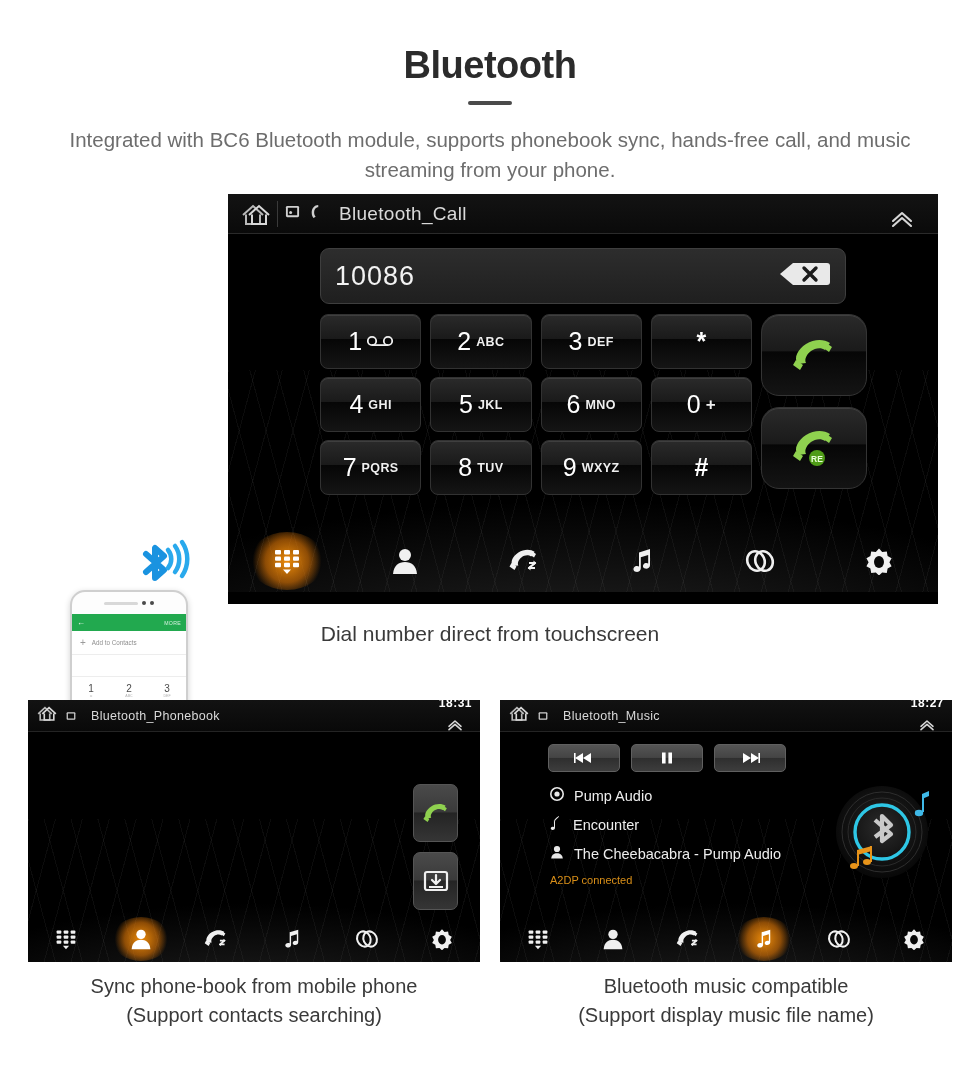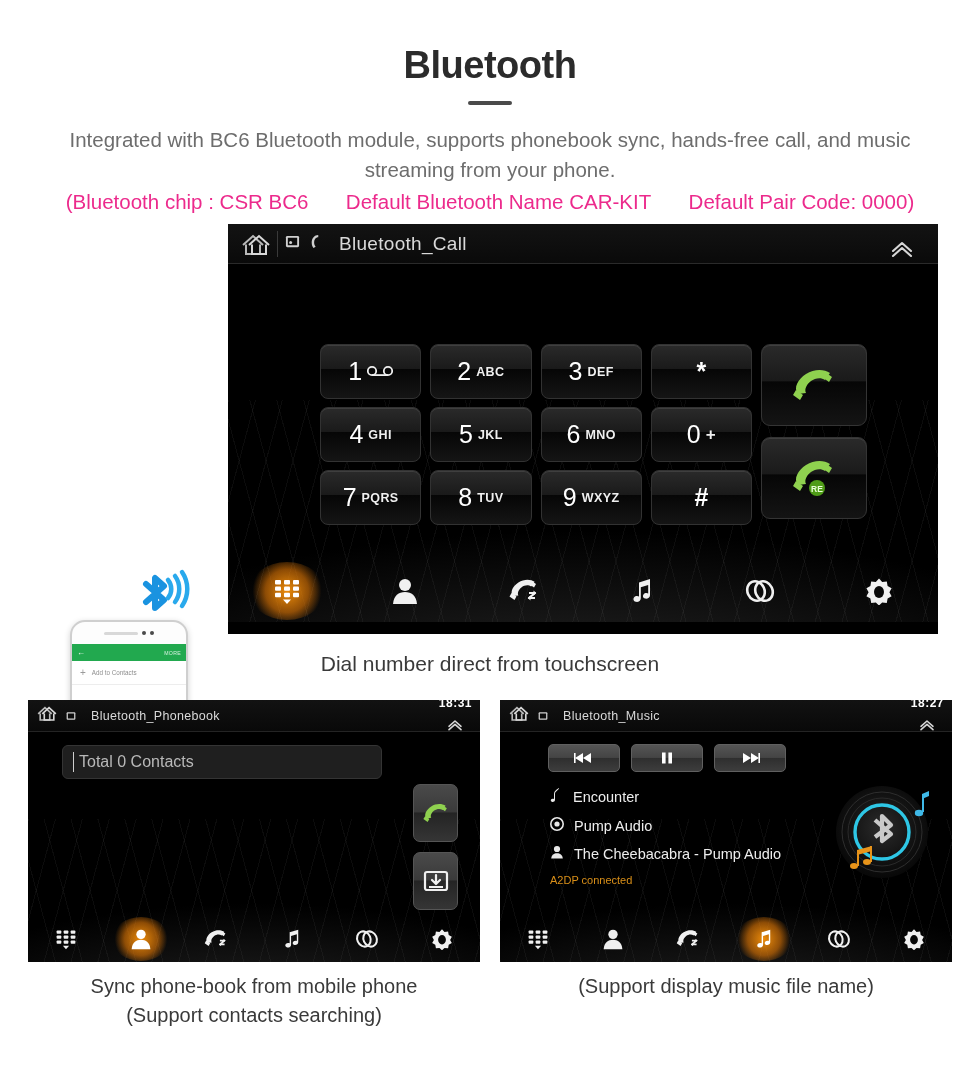--- a/index.html
+++ b/index.html
@@ -119,21 +119,21 @@
     color: #fff;
     box-shadow: inset 0 1px 0 rgba(255,255,255,.10);
   }
   .key .d { font-size: 25px; font-weight: 400; }
   .key .l { font-size: 12.5px; font-weight: bold; margin-left: 5px; letter-spacing: .4px; color: #efefef;}
   .key .l.sm { font-size: 17px; }
   .key .sym { font-size: 25px; font-weight: bold; }
 
   .callcol { position: absolute; left: 533px; top: 80px; width: 106px; }
   .callbtn {
-    height: 82px; border-radius: 9px;
+    height: 82px; border-radius: 18px;
     background: linear-gradient(#2a2a2a 0%, #1a1a1a 45%, #060606 46%, #141414 100%);
     border: 1px solid #343434;
     display:flex; align-items:center; justify-content:center;
     box-shadow: inset 0 1px 0 rgba(255,255,255,.10);
   }
   .callbtn + .callbtn { margin-top: 11px; }
 
   
   .navbar {
     position: absolute; left: 0; bottom: 0; width: 100%; height: 62px;
@@ -260,27 +260,20 @@
   .cap-left { left: 28px; }
   .cap-right { left: 500px; }
 </style>
 </head>
 <body>
 
 <div>
   <div class="page-title">Bluetooth</div>
   <div class="title-rule"></div>
   <div class="subtitle">Integrated with BC6 Bluetooth module, supports phonebook sync, hands-free call, and music streaming from your phone.</div>
-  <div class="specs">
-    <span>(Bluetooth chip : CSR BC6</span>
-    <span class="spec-gap"></span>
-    <span>Default Bluetooth Name CAR-KIT</span>
-    <span class="spec-gap"></span>
-    <span>Default Pair Code: 0000)</span>
-  </div>
 </div>
 
 <div class="hero-wrap">
 
   <div class="phone-area">
     <div class="bt-logo">
       <svg width="76" height="56" viewBox="0 0 76 56">
         <path d="M18 38 L36 22 L27 14 L27 44 L36 36 L18 20" fill="none" stroke="#1a93e0" stroke-width="6" stroke-linejoin="round" stroke-linecap="round"></path>
         <path d="M40 34 A14 14 0 0 0 40 16" fill="none" stroke="#29a9ec" stroke-width="4.5" stroke-linecap="round"></path>
         <path d="M47 38 A22 22 0 0 0 47 12" fill="none" stroke="#29a9ec" stroke-width="4.5" stroke-linecap="round"></path>
@@ -444,20 +437,29 @@
           <svg width="30" height="24" viewBox="0 0 30 24">
               <path d="M13 4 L4 10 L13 16 V12.5 C21 12.5 24 15 24 19 C24 21 23 22 22 22.5" fill="none" stroke="#cfcfcf" stroke-width="3" stroke-linejoin="round" stroke-linecap="round"></path>
             </svg>
         </span>
       </div>
     </div>
 
     <div class="unit-body">
       <div class="persp"></div>
 
+      <div class="numdisplay">
+        <span class="val">10086</span>
+        <span class="bkspc">
+          <svg width="54" height="30" viewBox="0 0 54 30">
+            <path d="M16 4 H50 A3 3 0 0153 7 V23 A3 3 0 0150 26 H16 L3 15 Z" fill="#e9e9e9"></path>
+            <path d="M27 9 L39 21 M39 9 L27 21" stroke="#1b1b1b" stroke-width="3.4" stroke-linecap="round"></path>
+          </svg>
+        </span>
+      </div>
 
       <div class="keypad" id="main-keypad">
           <div class="key">
             <span class="d">1</span>
             <span style="margin-left:5px"><svg width="26" height="12" viewBox="0 0 26 12">
                 <circle cx="5" cy="6" r="4.2" fill="none" stroke="#efefef" stroke-width="1.8"></circle>
                 <circle cx="21" cy="6" r="4.2" fill="none" stroke="#efefef" stroke-width="1.8"></circle>
                 <rect x="5" y="9.2" width="16" height="1.8" fill="#efefef"></rect>
               </svg></span>
           </div>
@@ -646,24 +648,20 @@
           <svg width="20" height="16" viewBox="0 0 30 24">
               <path d="M13 4 L4 10 L13 16 V12.5 C21 12.5 24 15 24 19 C24 21 23 22 22 22.5" fill="none" stroke="#cfcfcf" stroke-width="3.4" stroke-linejoin="round" stroke-linecap="round"></path>
             </svg>
         </span>
       </div>
     </div>
 
     <div class="unit-body-sm">
       <div class="persp"></div>
 
-      <div class="searchbar">
-        <span class="caret"></span>
-        <span class="txt">Total 0 Contacts</span>
-      </div>
 
       <div class="side-btns">
         <div class="side-btn">
           <svg width="30" height="26" viewBox="0 0 50 42">
             <path d="M9 30 C4 24 9 15 17 10 C25 5 35 5 41 9 L36 16 C32 13 26 14 22 17 C18 20 15 25 17 29 Z" fill="#8fd14f"></path>
             <path d="M36 8 L43 13 L40 18 L33 13 Z" fill="#8fd14f"></path>
             <path d="M7 26 L14 31 L11 36 L4 31 Z" fill="#8fd14f"></path>
           </svg>
         </div>
         <div class="side-btn">
@@ -816,34 +814,34 @@
           <svg width="22" height="14" viewBox="0 0 22 14">
               <path d="M12 7 L4 2 V12 Z M20 7 L12 2 V12 Z" fill="#fff"></path>
               <rect x="19.4" y="2" width="1.6" height="10" fill="#fff"></rect>
             </svg>
         </div>
       </div>
 
       <div class="mlist">
         <div class="mrow">
           <span>
-            <svg width="13" height="16" viewBox="0 0 13 16">
-                <path d="M9 1 C6 3 4 4 4 7 V12 C3 11.4 1.6 11.6 1 12.6 C0.4 13.7 1 14.8 2.2 15 C3.6 15.2 5 14.3 5 12.8 V6.5 C5 4.8 7.5 3.6 9 1.8 Z" fill="#e8e8e8"></path>
-              </svg>
-          </span>
-          <span class="t">Encounter</span>
-        </div>
-        <div class="mrow">
-          <span>
             <svg width="14" height="14" viewBox="0 0 14 14">
                 <circle cx="7" cy="7" r="6.2" fill="none" stroke="#e8e8e8" stroke-width="1.6"></circle>
                 <circle cx="7" cy="7" r="2.6" fill="#e8e8e8"></circle>
               </svg>
           </span>
           <span class="t">Pump Audio</span>
+        </div>
+        <div class="mrow">
+          <span>
+            <svg width="13" height="16" viewBox="0 0 13 16">
+                <path d="M9 1 C6 3 4 4 4 7 V12 C3 11.4 1.6 11.6 1 12.6 C0.4 13.7 1 14.8 2.2 15 C3.6 15.2 5 14.3 5 12.8 V6.5 C5 4.8 7.5 3.6 9 1.8 Z" fill="#e8e8e8"></path>
+              </svg>
+          </span>
+          <span class="t">Encounter</span>
         </div>
         <div class="mrow">
           <span>
             <svg width="14" height="14" viewBox="0 0 14 14">
                 <circle cx="7" cy="4" r="3.1" fill="#e8e8e8"></circle>
                 <path d="M1.2 13.5 C1.6 9.9 4 8.3 7 8.3 C10 8.3 12.4 9.9 12.8 13.5 Z" fill="#e8e8e8"></path>
               </svg>
           </span>
           <span class="t">The Cheebacabra - Pump Audio</span>
         </div>
@@ -947,15 +945,16 @@
     </div>
   </div>
 </div>
 
 <div class="cap-row">
   <div class="cap cap-left">
     <div>Sync phone-book from mobile phone</div>
     <div>(Support contacts searching)</div>
   </div>
   <div class="cap cap-right">
+    <div>Bluetooth music compatible</div>
     <div>(Support display music file name)</div>
   </div>
 </div>
 
 </body></html>

